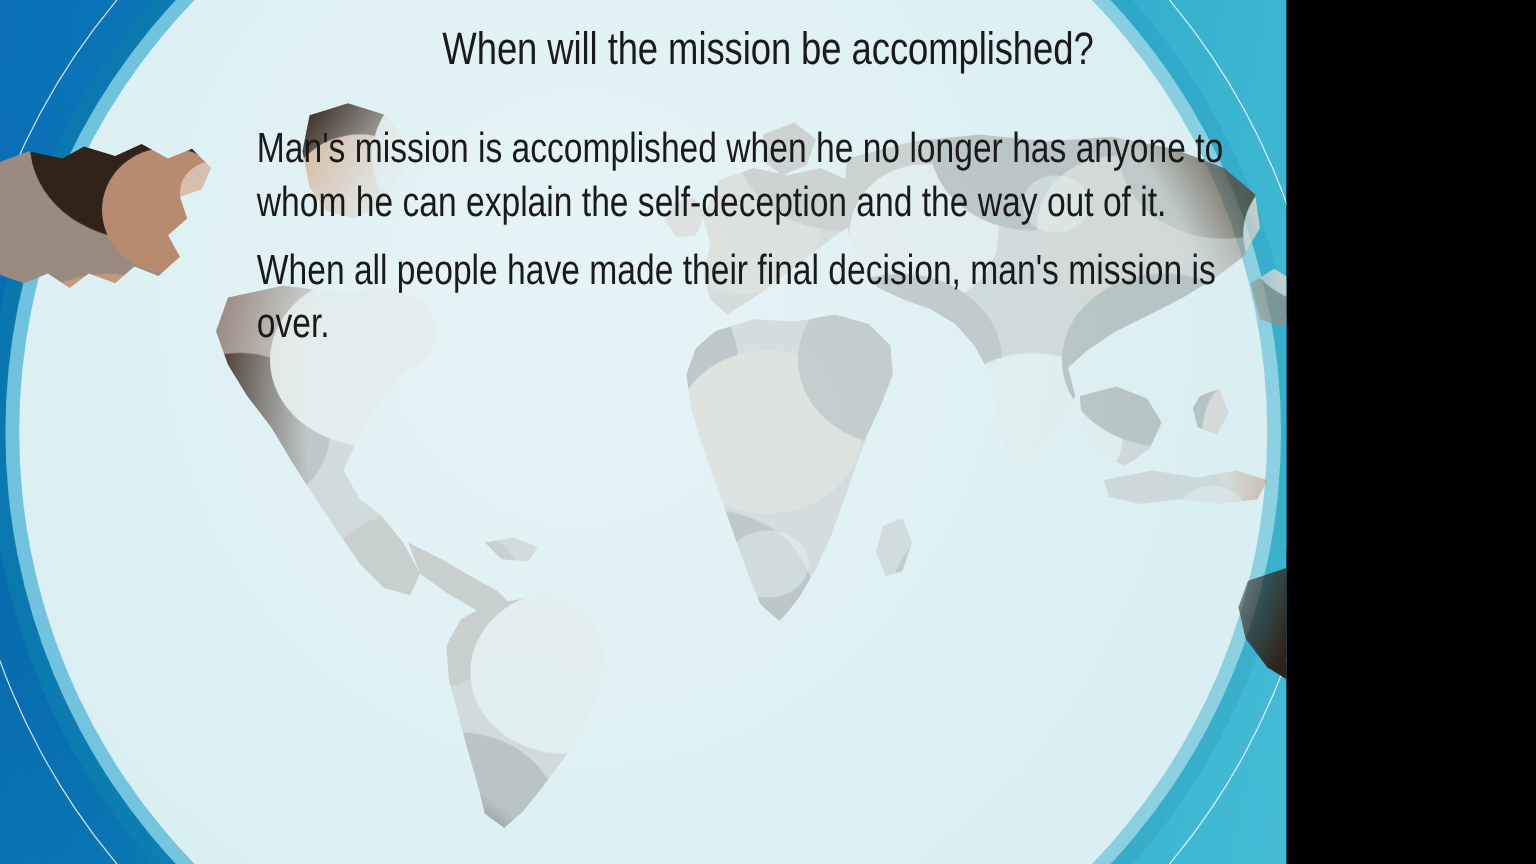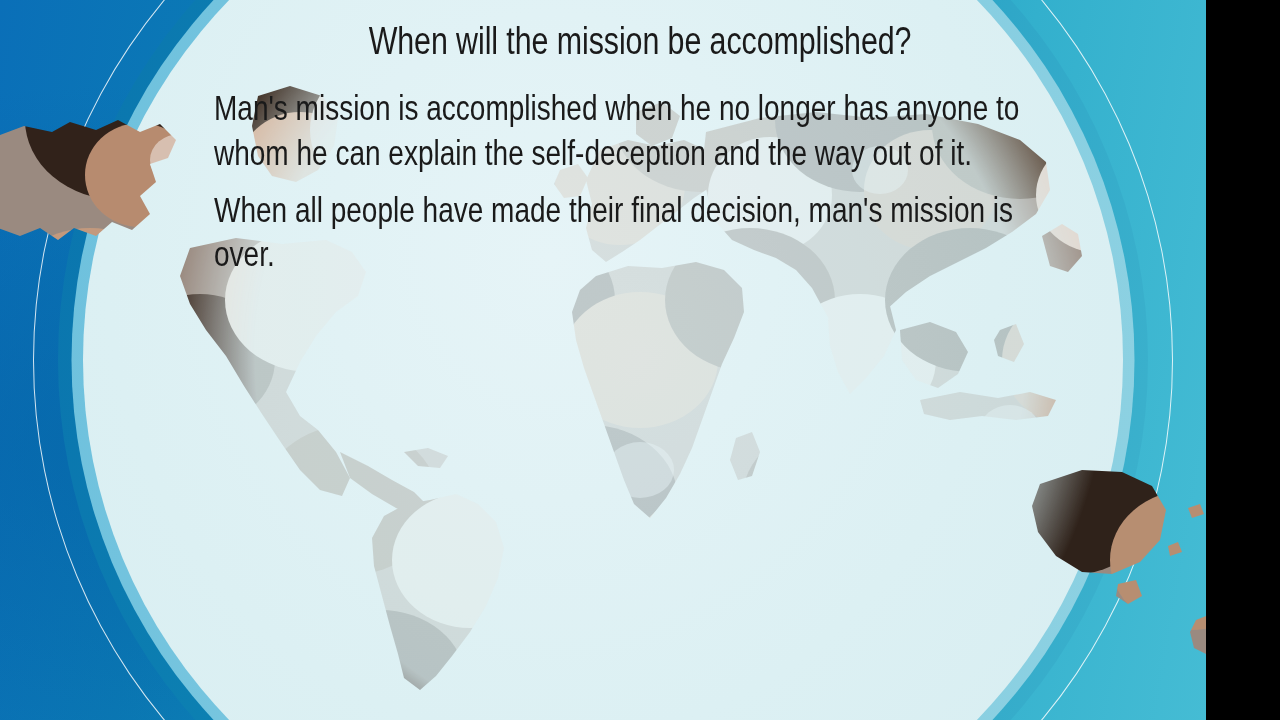--- a/index.html
+++ b/index.html
@@ -2,21 +2,21 @@
 <html><head>
 <meta charset="utf-8">
 <style>
   html, body {
     margin: 0;
     padding: 0;
     background: #000;
   }
   #slide {
     position: relative;
-    width: 1206px;
+    width: 1072px;
     height: 720px;
     overflow: hidden;
     font-family: "Liberation Sans", sans-serif;
     background: #0b7ab5;
   }
 
   
   .bg-gradient {
     position: absolute;
     inset: 0;
@@ -99,21 +99,21 @@
     font-weight: 300;
     color: #1a1a1a;
     letter-spacing: -0.1px;
     transform: scaleX(0.80);
     transform-origin: center top;
     white-space: nowrap;
   }
   .body-block {
     position: absolute;
     left: 214px;
-    top: 86px;
+    top: 102px;
     width: 1040px;
   }
   .body-para {
     font-size: 35px;
     line-height: 1.28;
     font-weight: 300;
     color: #1a1a1a;
     margin: 0 0 12px 0;
     transform: scaleX(0.80);
     transform-origin: left top;

